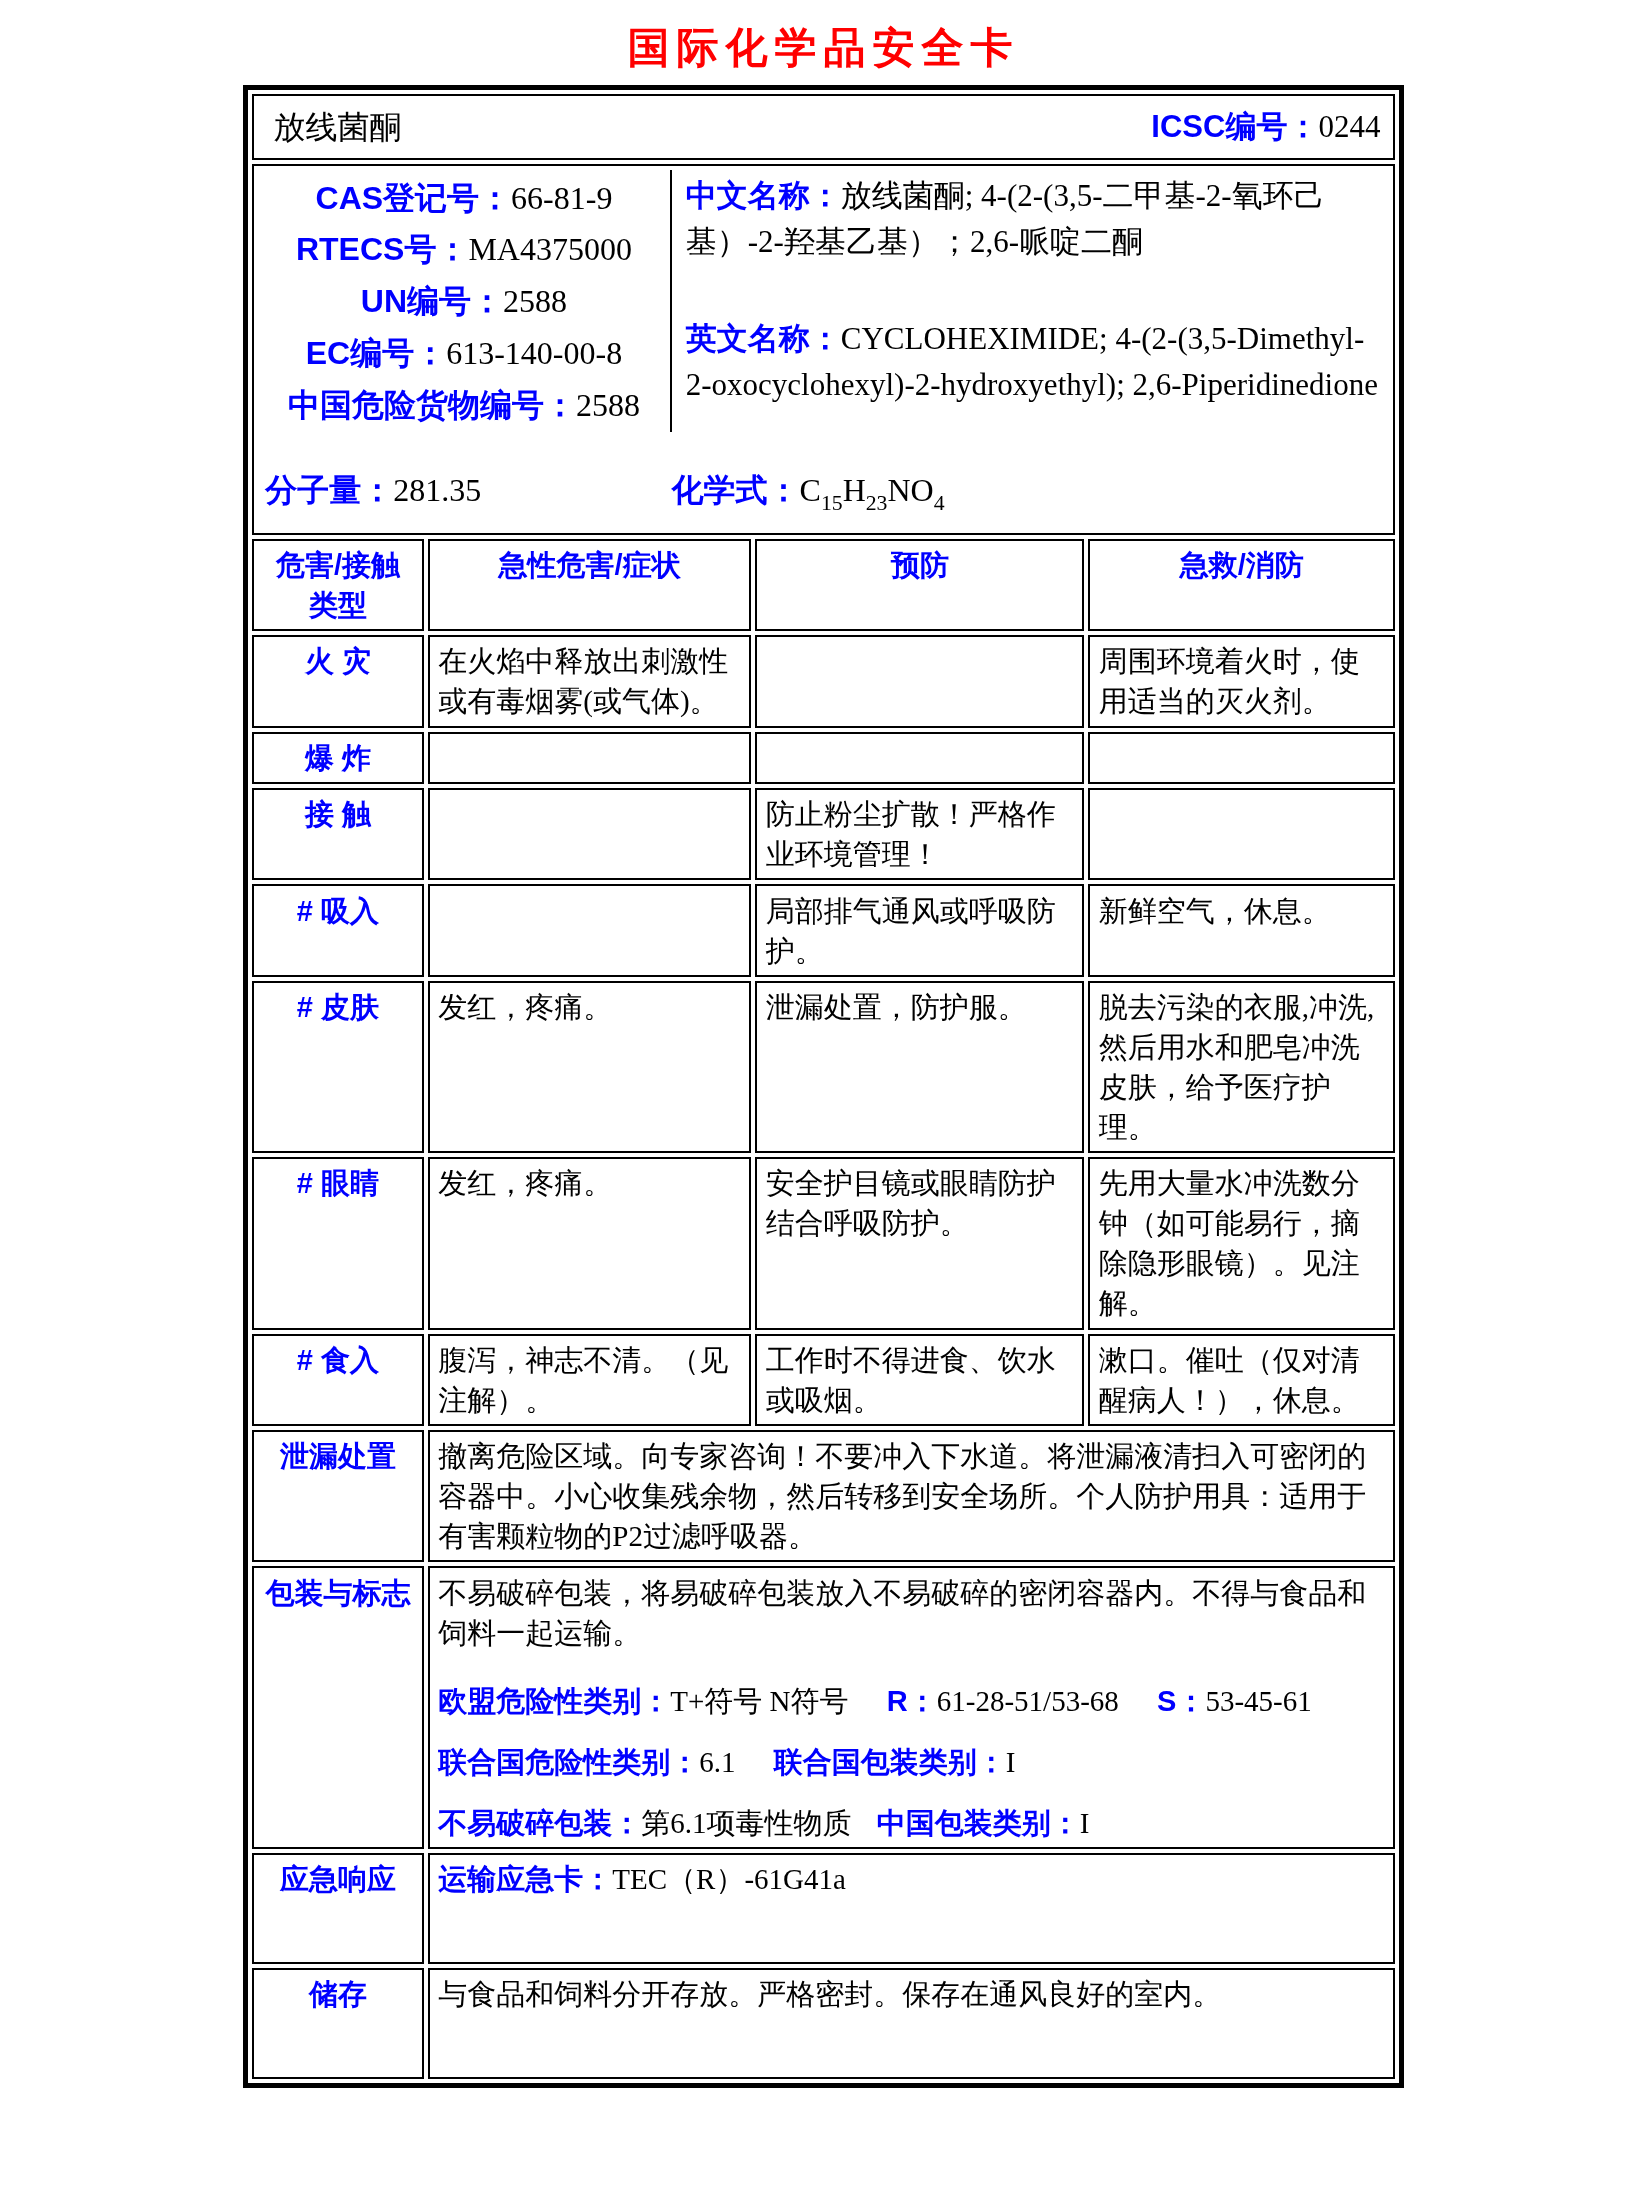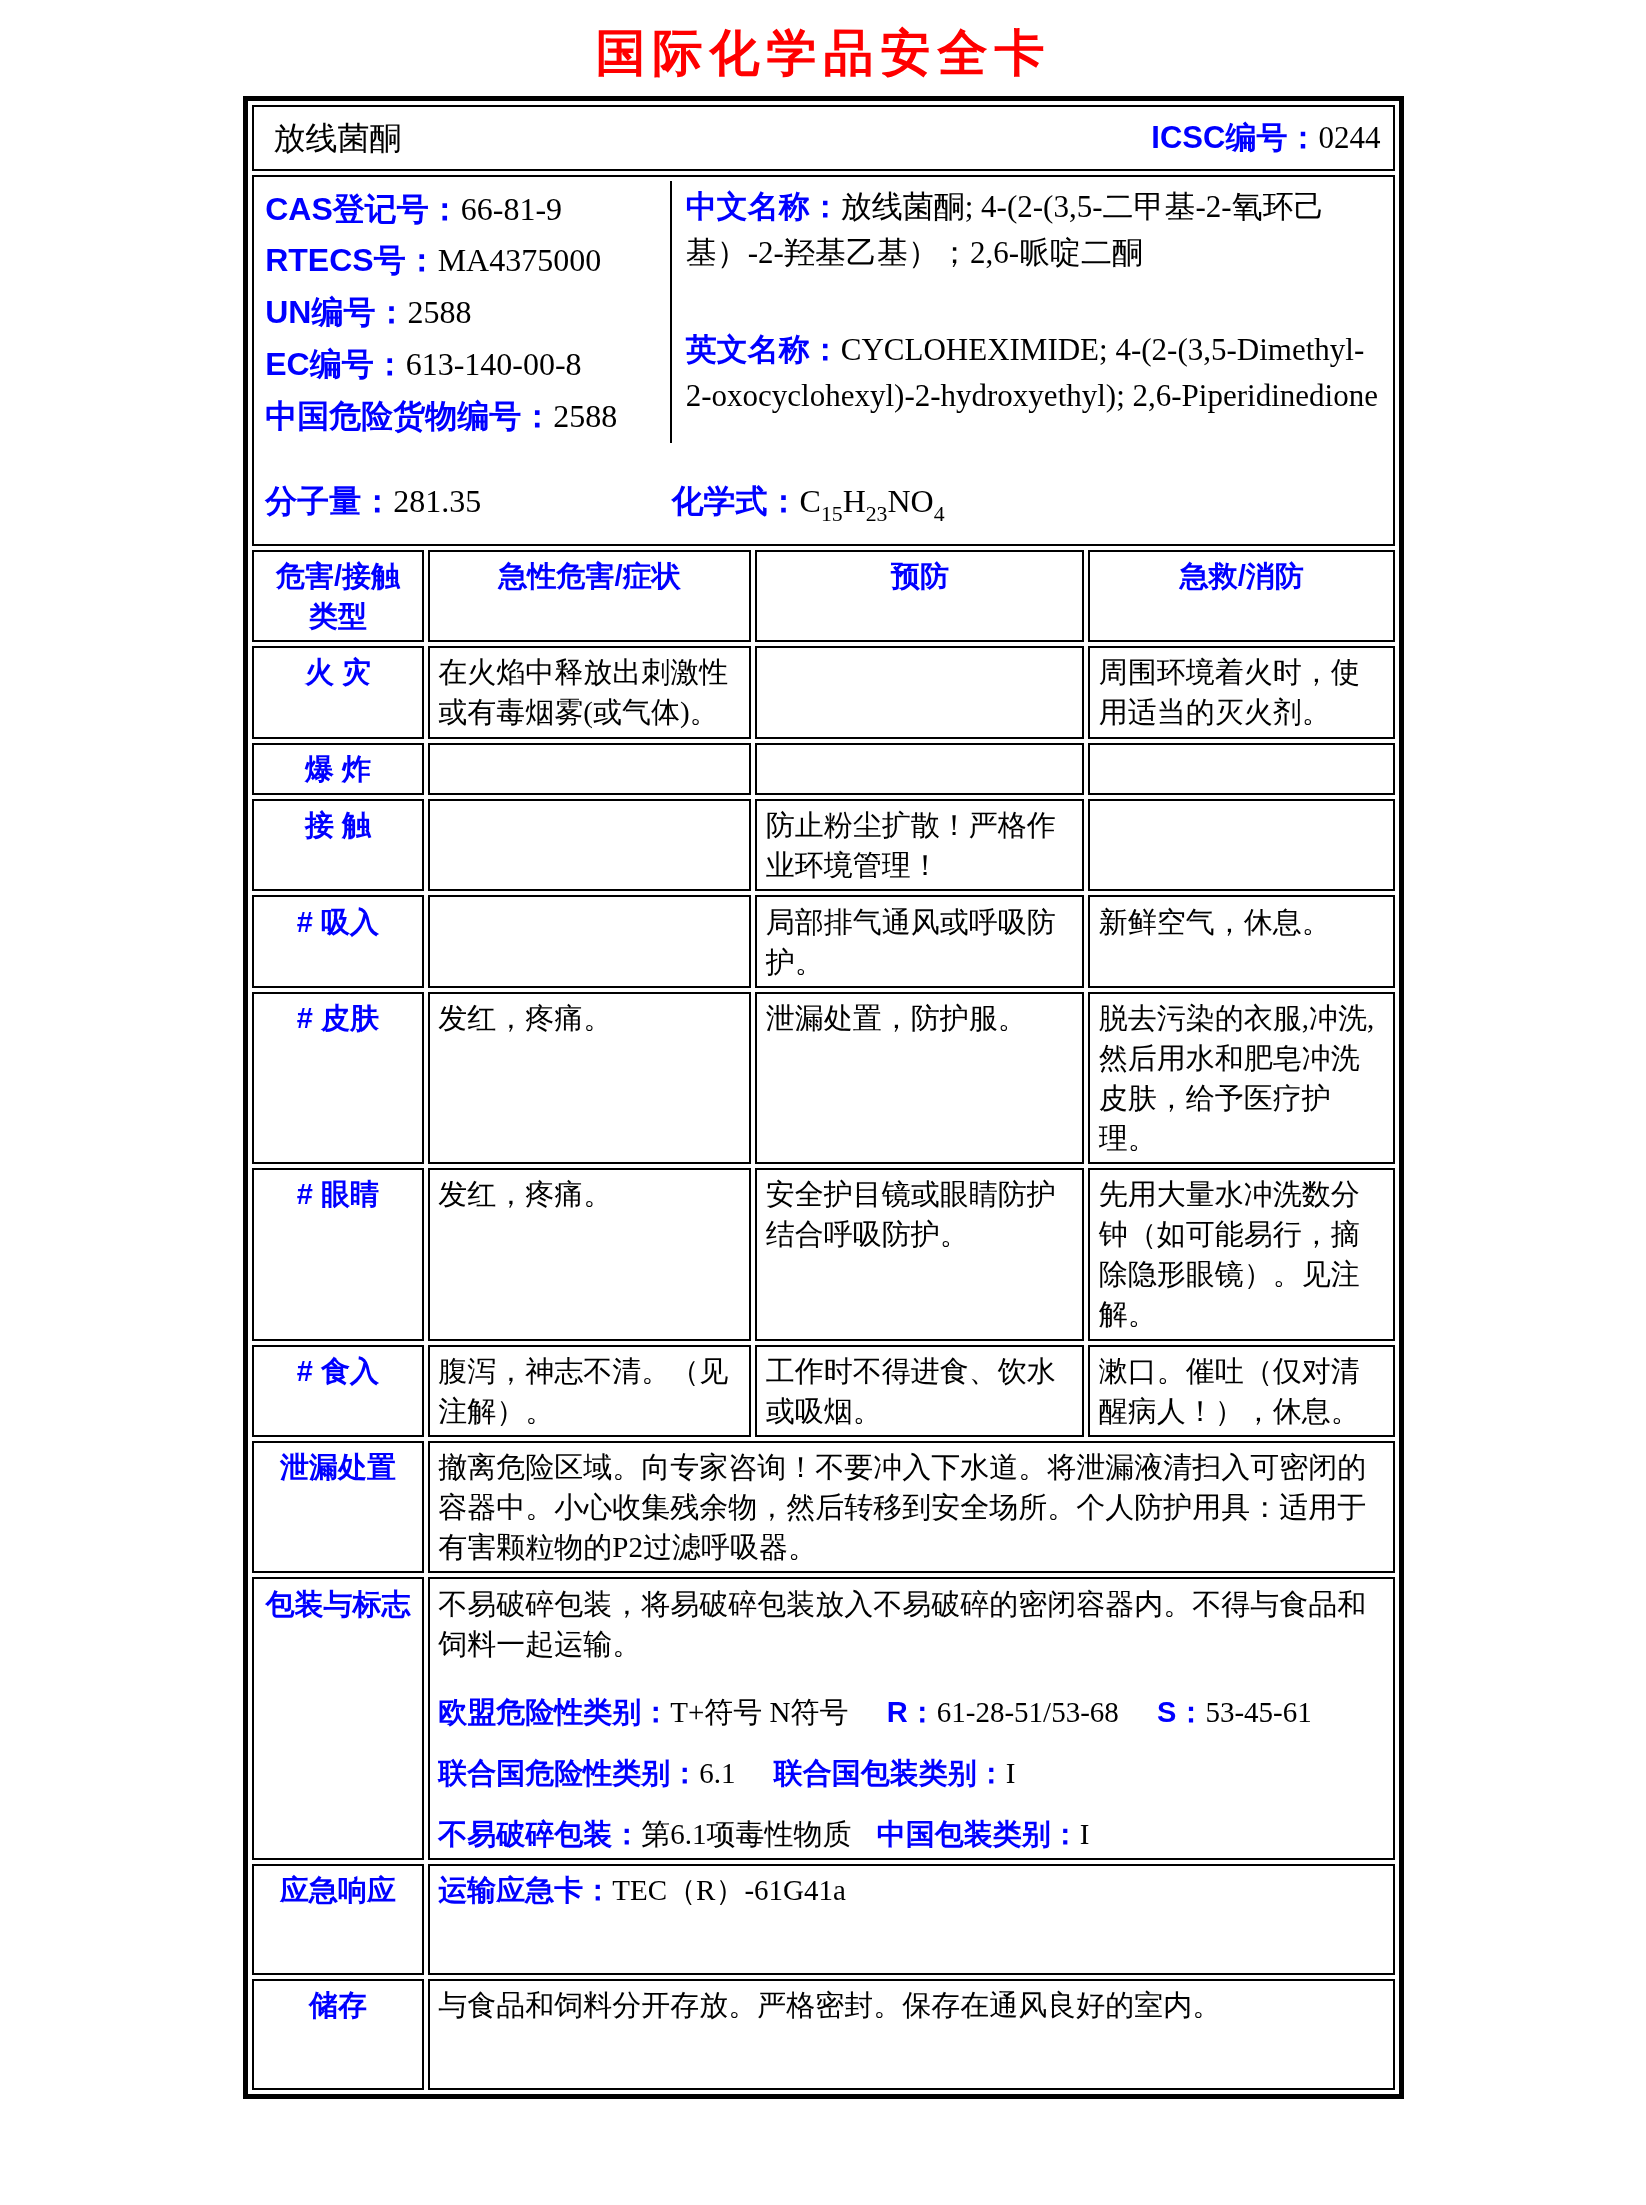--- a/index.html
+++ b/index.html
@@ -1,31 +1,31 @@
 <!DOCTYPE html>
 <html style="font-size:11px"><head>
 <meta charset="utf-8">
 <style>
   html,body{margin:0;padding:0;background:#fff;}
   body{width:1647px;min-height:2205px;font-family:"Liberation Serif","DejaVu Serif",serif;color:#000;}
-  .page-title{margin:19.5px auto 9.8px auto;text-align:center;font-size:50px;font-weight:bold;
+  .page-title{margin:19.5px auto 9.8px auto;text-align:center;font-size:42px;font-weight:bold;
     color:#FF0000;letter-spacing:7px;font-family:"Liberation Serif","DejaVu Serif",serif;}
   table.card{width:1161px;margin:0 auto;border:5.6px solid #000;border-collapse:separate;border-spacing:4.2px;background:#fff;}
   table.card td{border:2.1px solid #000;padding:4.2px 8.4px;font-size:29px;line-height:1.38;vertical-align:top;background:#fff;}
   .blab{font-family:"Liberation Sans","DejaVu Sans",sans-serif;font-weight:bold;color:#0000FF;}
   .val{font-family:"Liberation Serif","DejaVu Serif",serif;color:#000;}
   td.lblcell{font-family:"Liberation Sans","DejaVu Sans",sans-serif;font-weight:bold;color:#0000FF;
     text-align:center;vertical-align:middle;font-size:32px;}
   
   .toprow{display:flex;justify-content:space-between;align-items:center;min-height:53px;}
   .toprow .name{font-size:32px;padding-left:11px;}
   .toprow .icsc{font-size:31px;padding-right:4.2px;}
   
   .infogrid{display:grid;grid-template-columns:36.3% 1fr;align-items:stretch;}
-  .ids{padding:2.8px 7px 0 2.8px;}
+  .ids{padding:2.8px 7px 0 2.8px;text-align:center;}
   .ids .idrow{font-size:32px;line-height:1.62;white-space:nowrap;}
   .names{border-left:2.1px solid #000;padding:2.8px 4.2px 0 14px;}
   .names p{margin:0;font-size:31px;line-height:1.5;}
   .names p.en{margin-top:50px;}
   .molrow{display:flex;margin-top:36px;padding:0 0 11px 2.8px;font-size:32px;}
   .molrow .mw{width:36.3%;}
   sub{font-size:0.68em;vertical-align:-0.4em;}
   
   td.hhead{font-family:"Liberation Sans","DejaVu Sans",sans-serif;font-weight:bold;color:#0000FF;
     text-align:center;vertical-align:middle;font-size:32px;line-height:1.35;}

